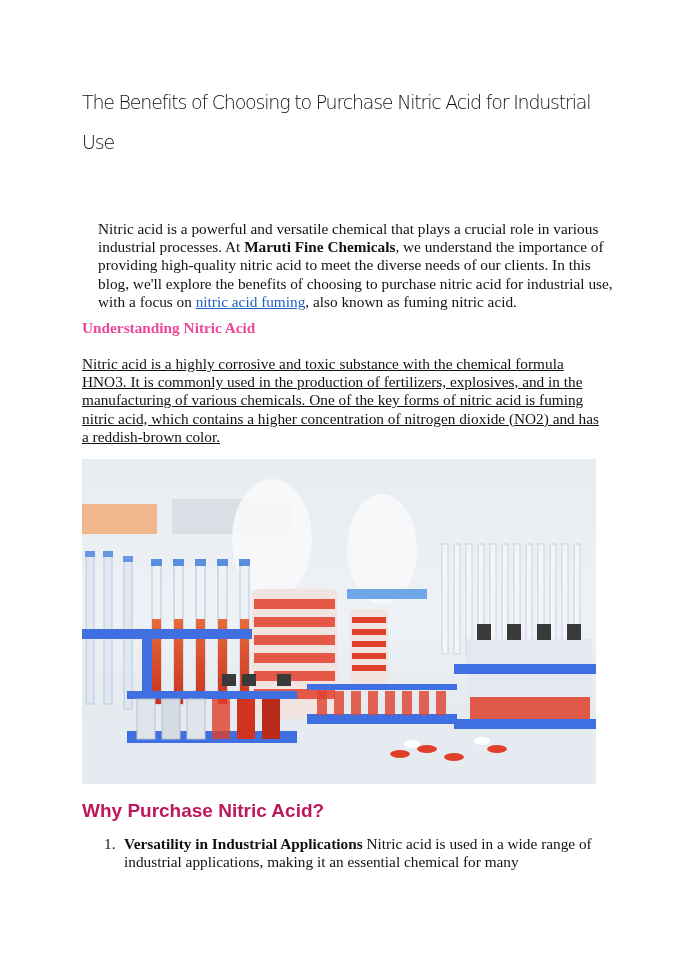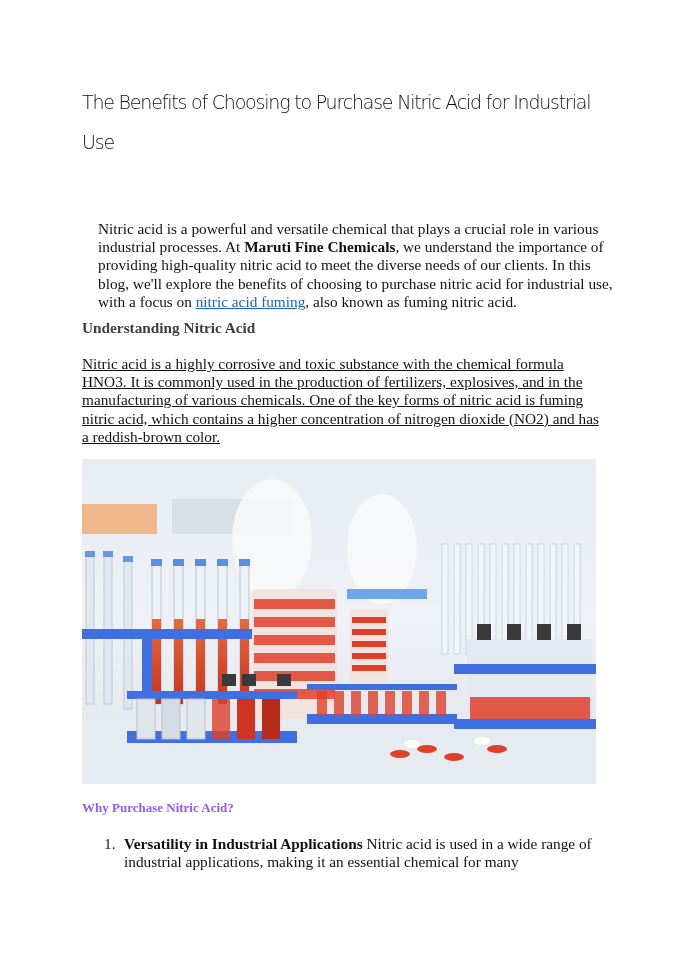--- a/index.html
+++ b/index.html
@@ -8,27 +8,27 @@
     .title {
       position: absolute; left: 82px; top: 82px; width: 540px;
       font-family: "DejaVu Sans", sans-serif; font-weight: 300;
       font-size: 19px; line-height: 40px; color: #111; letter-spacing: -1.2px;
       margin: 0;
     }
     .body-text {
       font-family: "Liberation Serif", serif; font-size: 15.3px; line-height: 18.2px; color: #111;
     }
     .para1 { position: absolute; left: 82px; top: 204px; width: 520px; margin: 16px; }
-    .h2 { position: absolute; left: 82px; top: 319px; margin: 0; font-family: "Liberation Serif", serif; font-weight: bold; font-size: 15.3px; color: #404040; }
+    .h2 { position: absolute; left: 82px; top: 319px; margin: 0; font-family: "Liberation Serif", serif; font-weight: bold; font-size: 15.3px; color: #ec4899; }
     .para2 { position: absolute; left: 82px; top: 355px; width: 520px; margin: 0; text-decoration: underline; }
     .hero {
       position: absolute; left: 82px; top: 459px; width: 514px; height: 325px; overflow: hidden;
       background: linear-gradient(180deg, #e9eef3 0%, #f2f4f7 35%, #dfe6ee 70%, #e8ecf1 100%);
     }
-    .h3 { position: absolute; left: 82px; top: 800px; margin: 0; font-family: Liberation Serif, serif; font-weight: bold; font-size: 13px; color: #8b5cf6; }
+    .h3 { position: absolute; left: 82px; top: 800px; margin: 0; font-family: Liberation Sans, sans-serif; font-weight: bold; font-size: 19px; color: #be185d; }
     .list { position: absolute; left: 104px; top: 835px; width: 490px; margin: 0; padding: 0; list-style: none; }
     .list li { position: relative; padding-left: 20px; }
     .list .num { position: absolute; left: 0; top: 0; }
     a.link { color: #1f5fbf; text-decoration: underline; }
     b { font-weight: bold; }
   </style>
 </head>
 <body>
 
 <div class="page">

